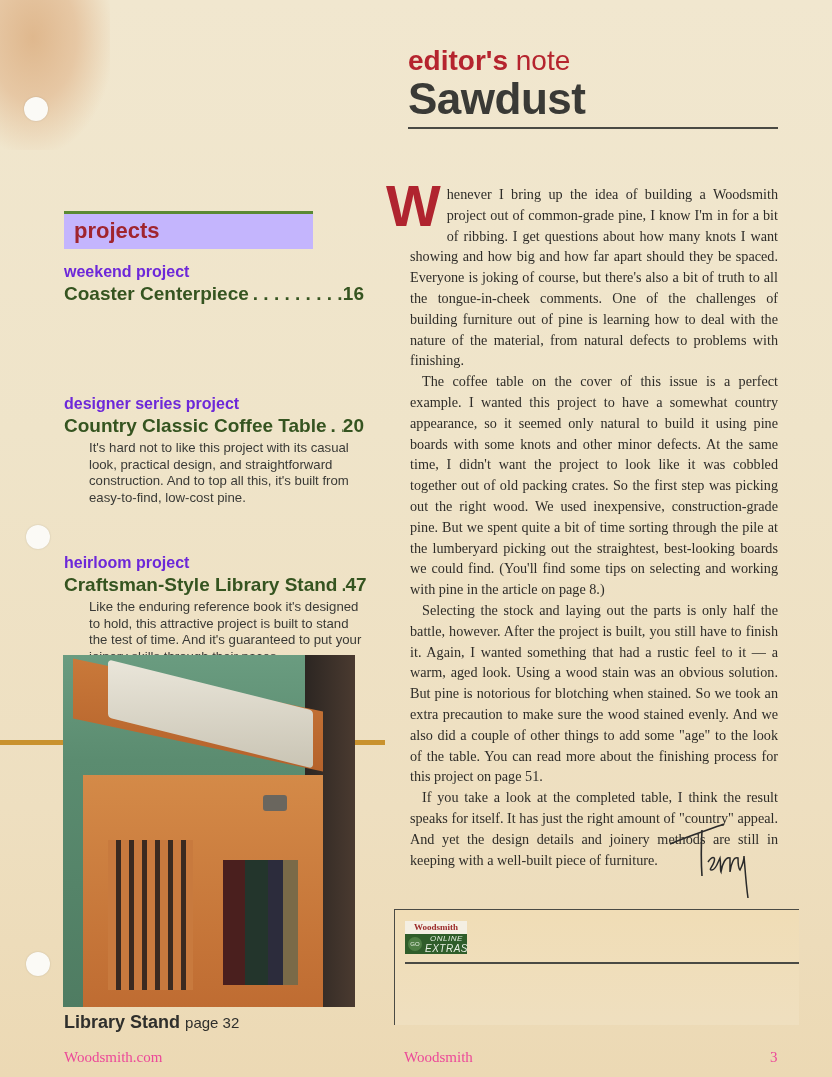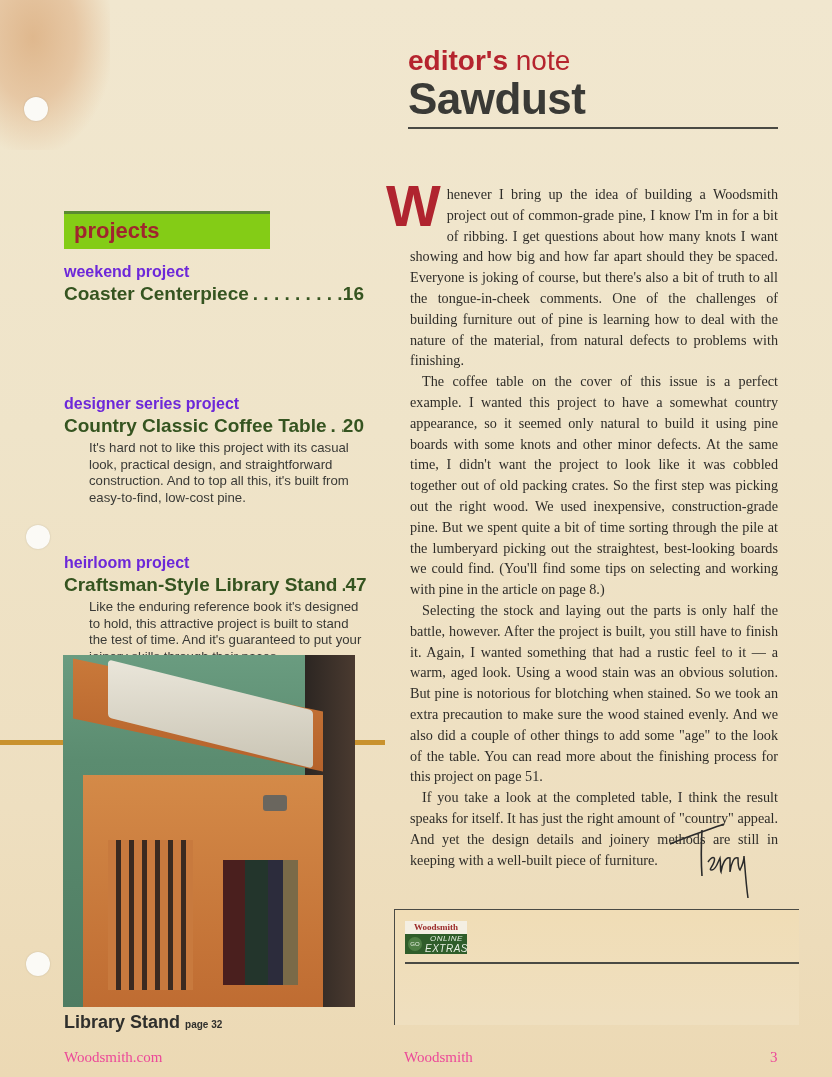--- a/index.html
+++ b/index.html
@@ -21,21 +21,21 @@
     
     .header { position: absolute; left: 408px; top: 46px; width: 370px; }
     .kicker { font-size: 28px; line-height: 30px; color: #b5242e; }
     .kicker b { font-weight: bold; }
     .title { font-size: 44px; font-weight: bold; line-height: 46px; color: #3a3a36; letter-spacing: -0.5px; }
     .title-rule { position: absolute; left: 408px; top: 127px; width: 370px; height: 2px; background: #4a4a44; }
 
     
     .proj-head {
       position: absolute; left: 64px; top: 211px; width: 206px; height: 35px;
-      background: #84cc16; border-top: 3px solid #5a8a32;
+      background: #c4b5fd; border-top: 3px solid #5a8a32; padding-left: 43px;
     }
     .proj-head span {
       position: absolute; left: 10px; top: 4px; font-size: 22px; font-weight: bold; color: #a0252e;
     }
     .proj { position: absolute; left: 64px; width: 300px; }
     .proj .type { font-size: 16px; color: #6d28d9; line-height: 20px; font-weight: bold; }
     .proj .name { font-size: 19px; font-weight: bold; color: #355420; line-height: 24px; display: flex; }
     .proj .name .label { white-space: nowrap; }
     .proj .name .dots { flex: 1; overflow: hidden; white-space: nowrap; padding: 0 4px; }
     .proj .name .page { white-space: nowrap; }
@@ -65,21 +65,21 @@
       background: repeating-linear-gradient(90deg, #c87a3e 0 8px, #3a2a20 8px 13px);
     }
     .photo .books {
       position: absolute; left: 160px; top: 205px; width: 75px; height: 125px;
       background: linear-gradient(90deg, #4a1f1e 0 30%, #23352c 30% 60%, #2c2c3c 60% 80%, #7a6a48 80%);
     }
     .photo .handle { position: absolute; left: 200px; top: 140px; width: 24px; height: 16px; background: #6a665e; border-radius: 3px; }
     .orange-bar { position: absolute; top: 740px; height: 5px; background: #c9922e; }
     .caption { position: absolute; left: 64px; top: 1012px; font-size: 18px; color: #2f2f2c; }
     .caption b { font-weight: bold; }
-    .caption .pg { font-size: 10px; font-weight: bold; }
+    .caption .pg { font-size: 15px; font-weight: normal; }
 
     
     .article {
       position: absolute; left: 410px; top: 184px; width: 368px;
       font-family: "Liberation Serif", serif; font-size: 14.2px; line-height: 20.8px; color: #2e2c28;
       text-align: justify;
     }
     .article p { margin: 0; text-indent: 12px; }
     .article p.first { text-indent: 0; }
     .dropcap {

